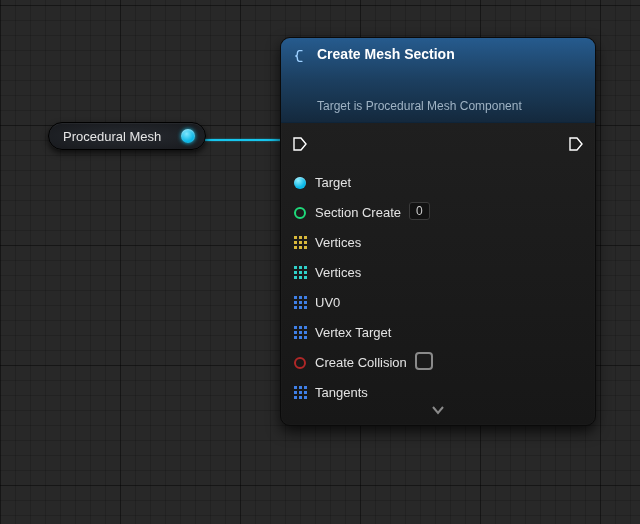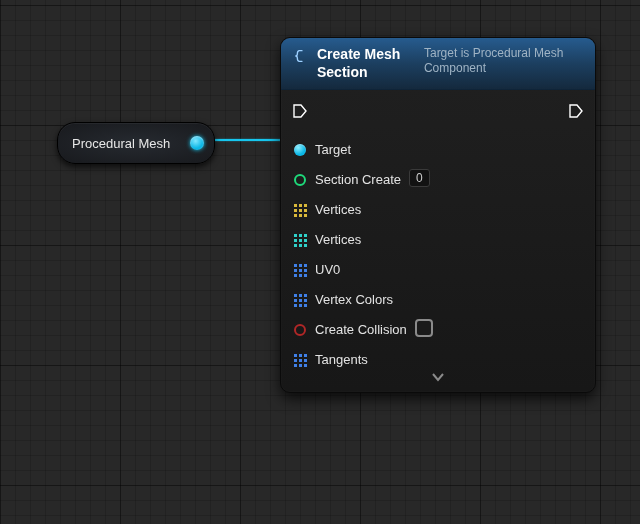--- a/index.html
+++ b/index.html
@@ -32,24 +32,24 @@
     top: 139px;
     width: 92px;
     height: 2px;
     background: #17c6ee;
     box-shadow: 0 0 2px rgba(23,198,238,0.6);
   }
 
   
   .var-node {
     position: absolute;
-    left: 57px;
+    left: 48px;
     top: 122px;
     width: 158px;
-    height: 42px;
+    height: 28px;
     border-radius: 18px;
     background: radial-gradient(ellipse at 50% 50%, #262a30 0%, #1a1c20 85%);
     border: 1px solid #000;
     box-shadow: 0 3px 6px rgba(0,0,0,0.7), inset 0 1px 0 rgba(255,255,255,0.05);
     display: flex;
     align-items: center;
     justify-content: space-between;
     padding: 0 10px 0 14px;
     color: #e6e6e6;
     font-weight: 500;
@@ -80,21 +80,21 @@
     align-items: flex-start;
     border-bottom: 1px solid rgba(0,0,0,0.6);
   }
   .func-icon {
     width: 18px; height: 18px;
     display: flex; align-items: center; justify-content: center;
     flex: 0 0 auto;
     margin-top: 1px;
   }
   .func-icon svg { width: 16px; height: 16px; }
-  .func-titles { display: flex; flex-direction: row; line-height: 1.25; }
+  .func-titles { display: flex; flex-direction: column; line-height: 1.25; gap: 35px; }
   .func-title { color: #fff; font-weight: 600; font-size: 14px; }
   .func-sub { color: #9fb3c4; font-size: 12px; }
 
   .func-body {
     padding: 10px 12px 8px 12px;
     background: linear-gradient(to bottom, rgba(40,40,40,0.35), rgba(20,20,20,0.5));
   }
 
   .exec-row {
     display: flex;
@@ -291,21 +291,21 @@
             <span></span>
             <span></span>
             <span></span>
             <span></span>
             <span></span>
             <span></span>
             <span></span>
             <span></span>
           </span>
       </span>
-      <span class="pin-label">Vertex Colors</span>
+      <span class="pin-label">Vertex Target</span>
     </div>
 
     <div class="pin-row">
       <span class="icon">
           <span class="bool-pin"></span>
         </span>
       <span class="pin-label">Create Collision</span>
       <span class="checkbox"></span>
     </div>
 

